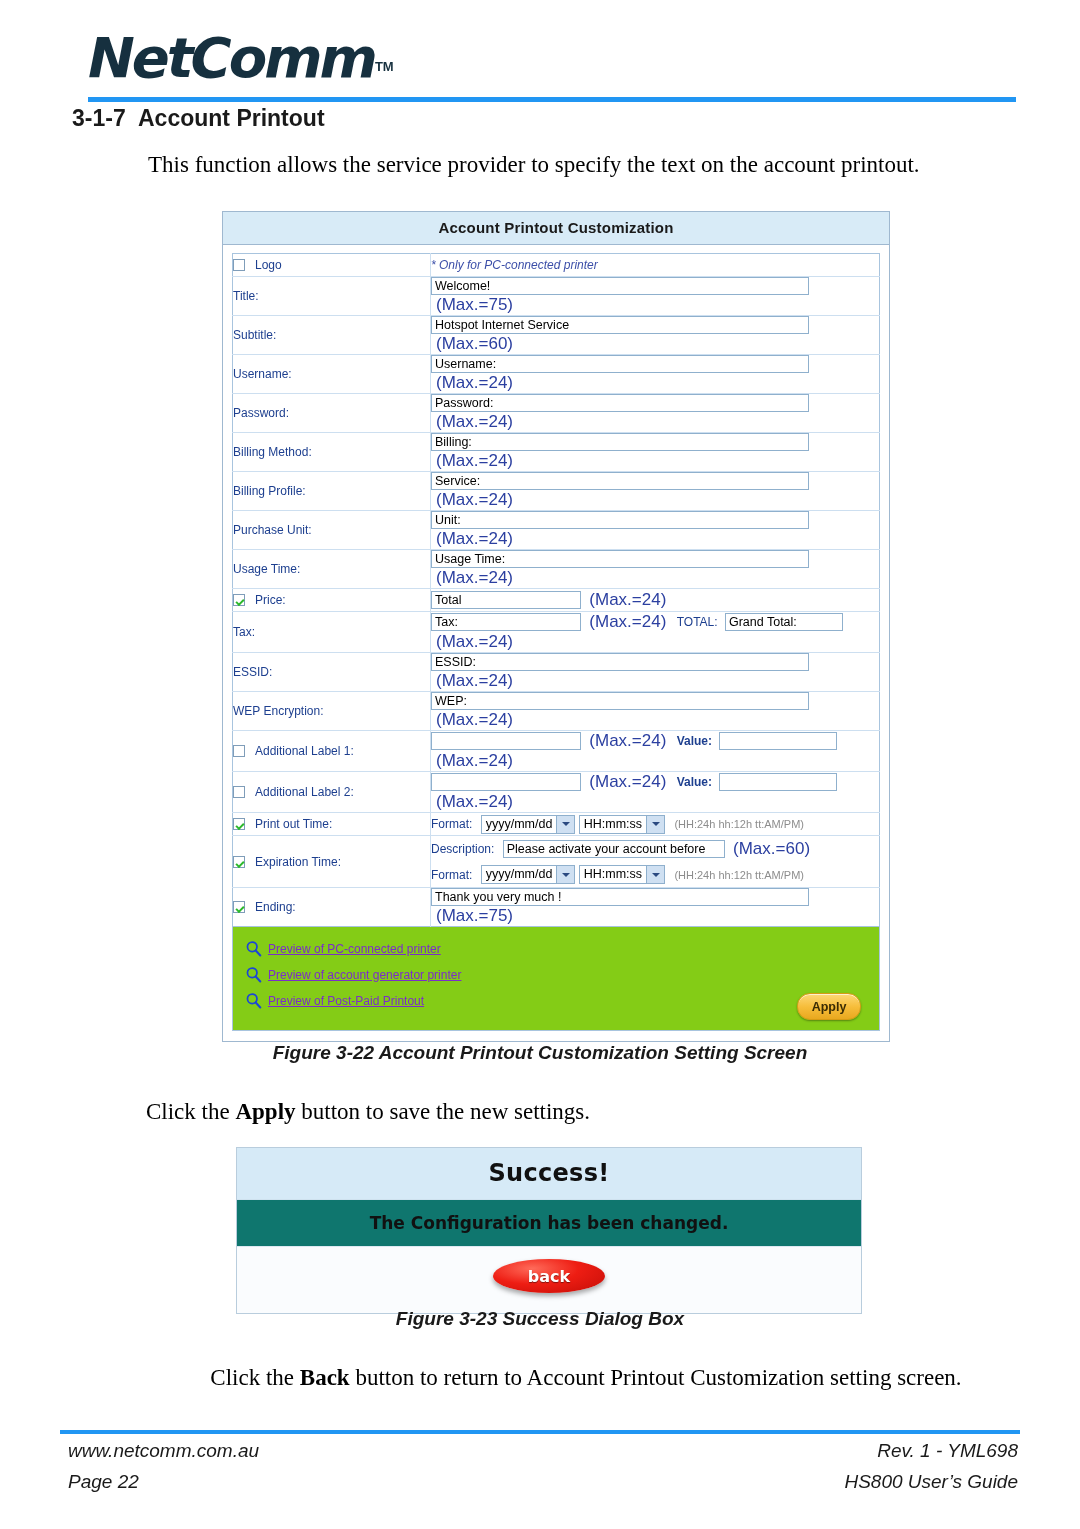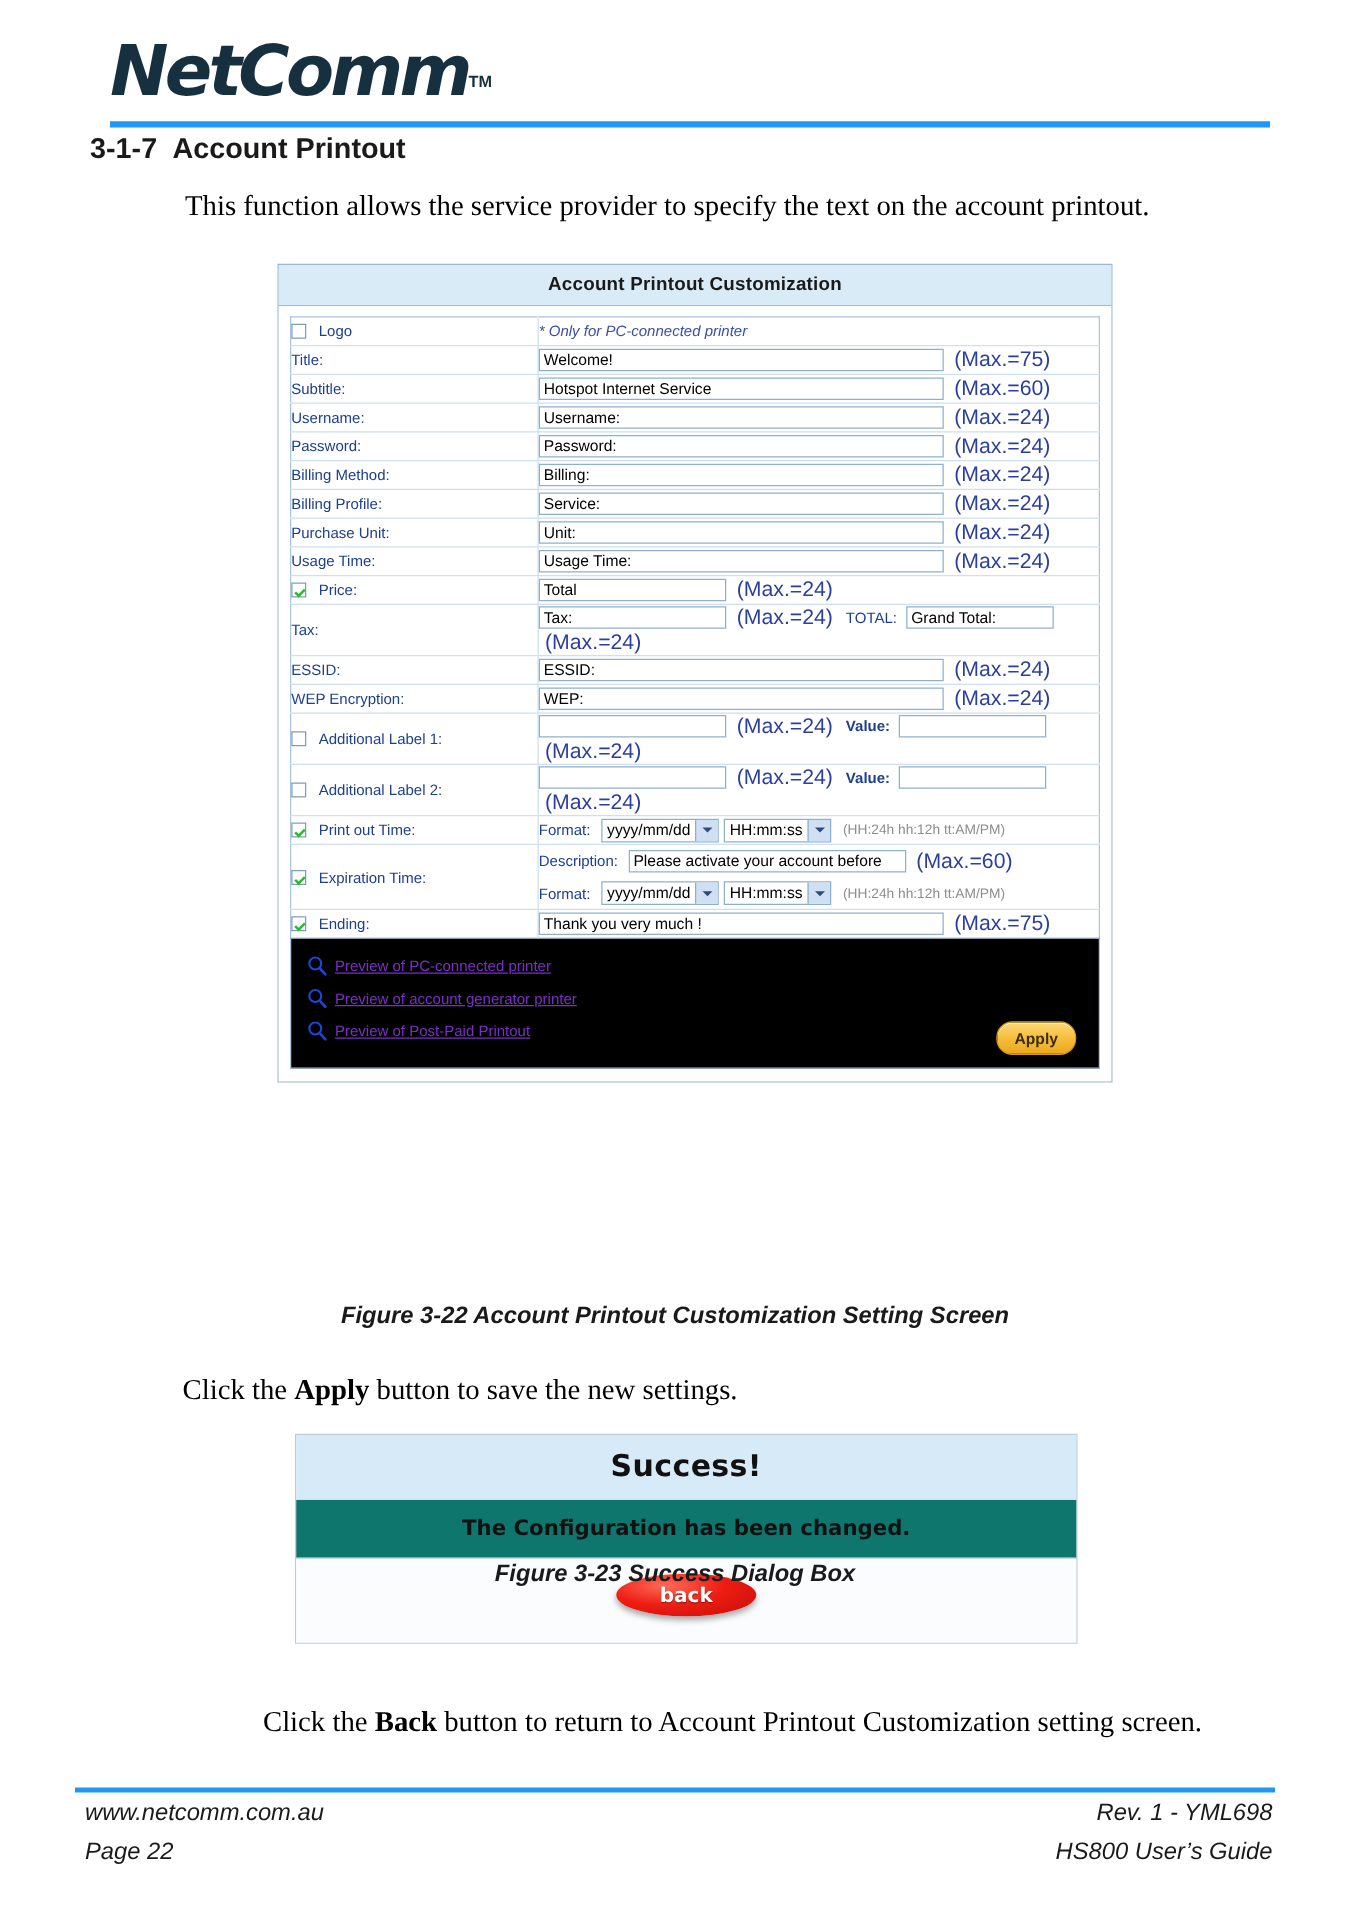--- a/index.html
+++ b/index.html
@@ -107,21 +107,21 @@
 
   input.tb{
     font-family:"Liberation Sans", sans-serif;
     font-size:12.5px;color:#000;
     border:1px solid #8fb0cd;
     background:#fff;
     padding:1px 3px;
     height:18px;box-sizing:border-box;
     vertical-align:middle;
   }
-  .w-long{width:324px;}
+  .w-long{width:378px;}
   .w-mid{width:150px;}
   .w-desc{width:222px;}
   .w-short{width:118px;}
   .max{color:#2b3fa0;font-size:17px;margin-left:5px;vertical-align:middle;}
   .totlab{color:#1d3f8f;font-size:12px;margin:0 4px 0 7px;vertical-align:middle;}
   .vallab{color:#1d3f8f;font-size:12px;font-weight:bold;margin:0 4px 0 7px;vertical-align:middle;}
   .fmtlab{color:#1d3f8f;font-size:12px;margin-right:5px;vertical-align:middle;}
   .desclab{color:#1d3f8f;font-size:12px;margin-right:5px;vertical-align:middle;}
   .hint{color:#8d8d8d;font-size:11px;margin-left:6px;vertical-align:middle;}
 
@@ -145,21 +145,21 @@
   }
   .sel-a{min-width:88px;}
   .sel-b{min-width:84px;}
 
   .row2{padding:3px 0;}
 
   
   .links{
     border:1px solid #a8c4de;border-top:none;
     padding:13px 12px 12px 12px;position:relative;
-    background:#000000;
+    background:#84cc16;
   }
   .lnkrow{display:flex;align-items:center;margin-bottom:9px;}
   .lnkrow:last-child{margin-bottom:0;}
   .mag{width:17px;height:17px;margin-right:6px;flex:none;}
   .lnk{
     font-family:"Liberation Sans", sans-serif;
     font-size:12px;color:#7b2ec8;text-decoration:underline;
     white-space:nowrap;
   }
   .apply-btn{
@@ -475,21 +475,21 @@
   <div class="para" style="top:1097px;"><span>Click the </span><b>Apply</b><span> button to save the new settings.</span></div>
 
   <div class="dlg">
     <div class="dlg-head">Success!</div>
     <div class="dlg-msg">The Configuration has been changed.</div>
     <div class="dlg-foot">
       <span class="back-btn"><span>back</span></span>
     </div>
   </div>
 
-  <div class="cap" style="top:1249px;">Figure 3-23 Success Dialog Box</div>
+  <div class="cap" style="top:1308px;">Figure 3-23 Success Dialog Box</div>
 
   <div class="para" style="top:1363px;text-align:center;"><span>Click the </span><b>Back</b><span> button to return to Account Printout Customization setting screen.</span></div>
 
   <div class="rule-bot"></div>
   <div class="foot">
     <span class="foot-l">www.netcomm.com.au</span>
     <span class="foot-r">Rev. 1 - YML698</span>
   </div>
   <div class="foot foot-line2">
     <span class="foot-l">Page 22</span>

